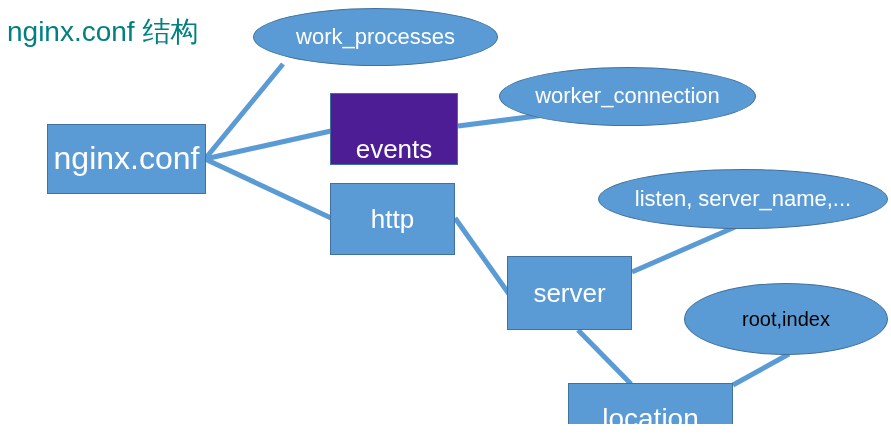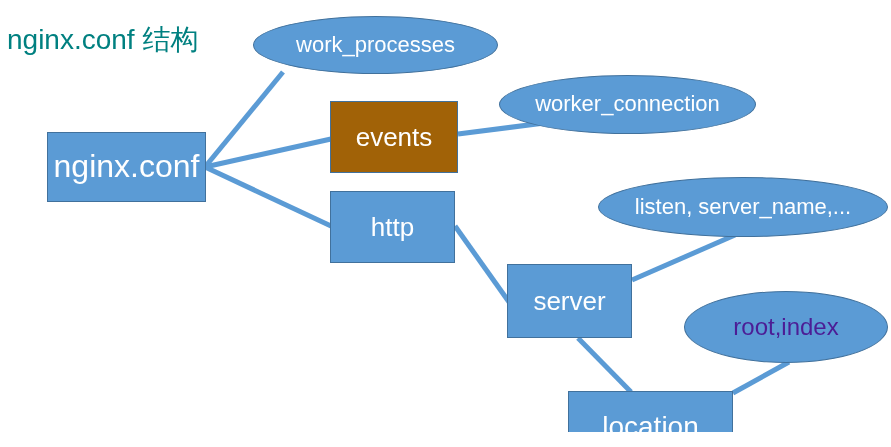--- a/index.html
+++ b/index.html
@@ -9,21 +9,20 @@
   }
   body {
     font-family: "Liberation Sans", sans-serif;
   }
   #canvas {
     position: relative;
     width: 891px;
     height: 424px;
     background: #ffffff;
     overflow: hidden;
-    margin-top: 8px;
   }
   #edges {
     position: absolute;
     left: 0;
     top: 0;
     width: 891px;
     height: 447px;
   }
   .node {
     position: absolute;
@@ -87,36 +86,36 @@
 
   <div id="title">nginx.conf 结构</div>
 
   <div id="nodes-layer">
       <div class="node" style="left: 47px; top: 124px; width: 159px; height: 70px; font-size: 32px; background: rgb(91, 155, 213); border-color: rgb(65, 113, 156); color: rgb(255, 255, 255);">
         <span class="label">nginx.conf</span>
       </div>
       <div class="node ellipse" style="left: 253px; top: 8px; width: 245px; height: 58px; font-size: 22px; background: rgb(91, 155, 213); border-color: rgb(65, 113, 156); color: rgb(255, 255, 255);">
         <span class="label">work_processes</span>
       </div>
-      <div class="node" style="left: 330px; top: 93px; width: 128px; height: 72px; font-size: 26px; background: #a16207; border-color: rgb(65, 113, 156); color: rgb(255, 255, 255);">
+      <div class="node" style="left: 330px; top: 93px; width: 128px; height: 72px; font-size: 26px; background: #4c1d95; border-color: rgb(65, 113, 156); color: rgb(255, 255, 255); align-items: flex-end;">
         <span class="label">events</span>
       </div>
       <div class="node ellipse" style="left: 499px; top: 67px; width: 257px; height: 59px; font-size: 22px; background: rgb(91, 155, 213); border-color: rgb(65, 113, 156); color: rgb(255, 255, 255); justify-content: center;">
         <span class="label">worker_connection</span>
       </div>
       <div class="node" style="left: 330px; top: 183px; width: 125px; height: 72px; font-size: 26px; background: rgb(91, 155, 213); border-color: rgb(65, 113, 156); color: rgb(255, 255, 255);">
         <span class="label">http</span>
       </div>
       <div class="node" style="left: 507px; top: 256px; width: 125px; height: 74px; font-size: 26px; background: rgb(91, 155, 213); border-color: rgb(65, 113, 156); color: rgb(255, 255, 255); justify-content: flex-end;">
         <span class="label">server</span>
       </div>
       <div class="node ellipse" style="left: 598px; top: 169px; width: 290px; height: 60px; font-size: 22px; background: rgb(91, 155, 213); border-color: rgb(65, 113, 156); color: rgb(255, 255, 255);">
         <span class="label">listen, server_name,...</span>
       </div>
-      <div class="node ellipse" style="left: 684px; top: 283px; width: 204px; height: 72px; font-size: 24px; background: rgb(91, 155, 213); border-color: rgb(65, 113, 156); color: #4c1d95;">
+      <div class="node ellipse" style="left: 684px; top: 283px; width: 204px; height: 72px; font-size: 20px; background: rgb(91, 155, 213); border-color: rgb(65, 113, 156); color: #000000;">
         <span class="label">root,index</span>
       </div>
       <div class="node" style="left: 568px; top: 383px; width: 165px; height: 72px; font-size: 28px; background: rgb(91, 155, 213); border-color: rgb(65, 113, 156); color: rgb(255, 255, 255);">
         <span class="label">location</span>
       </div>
     </div>
 
 
 </div>
 

